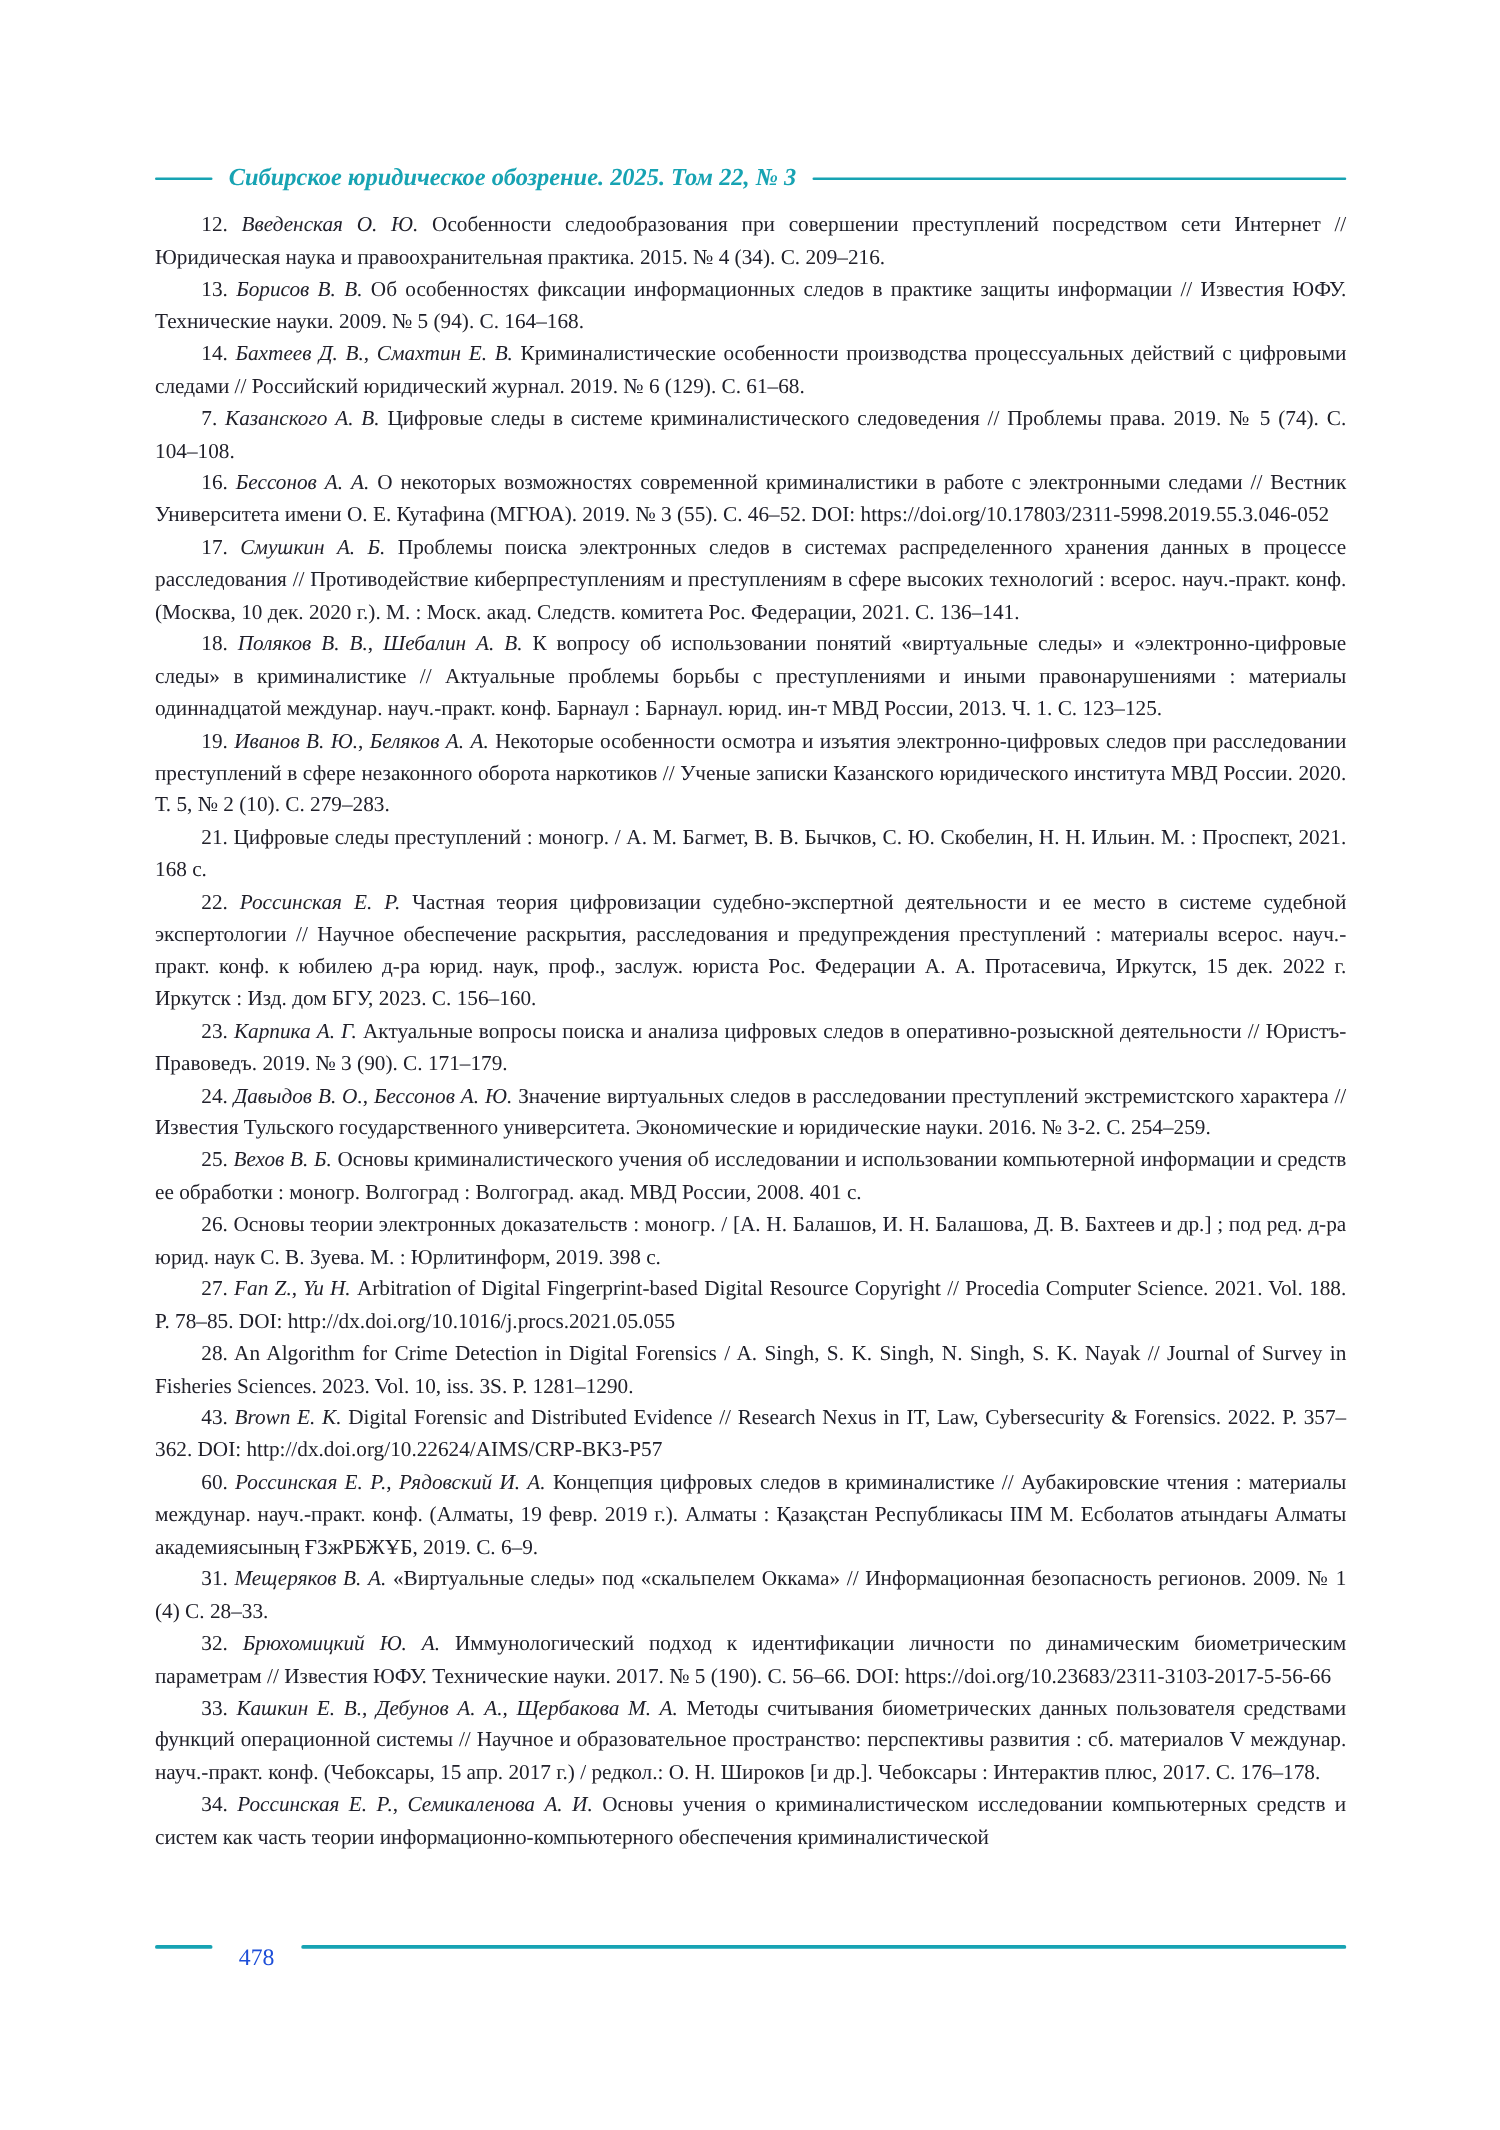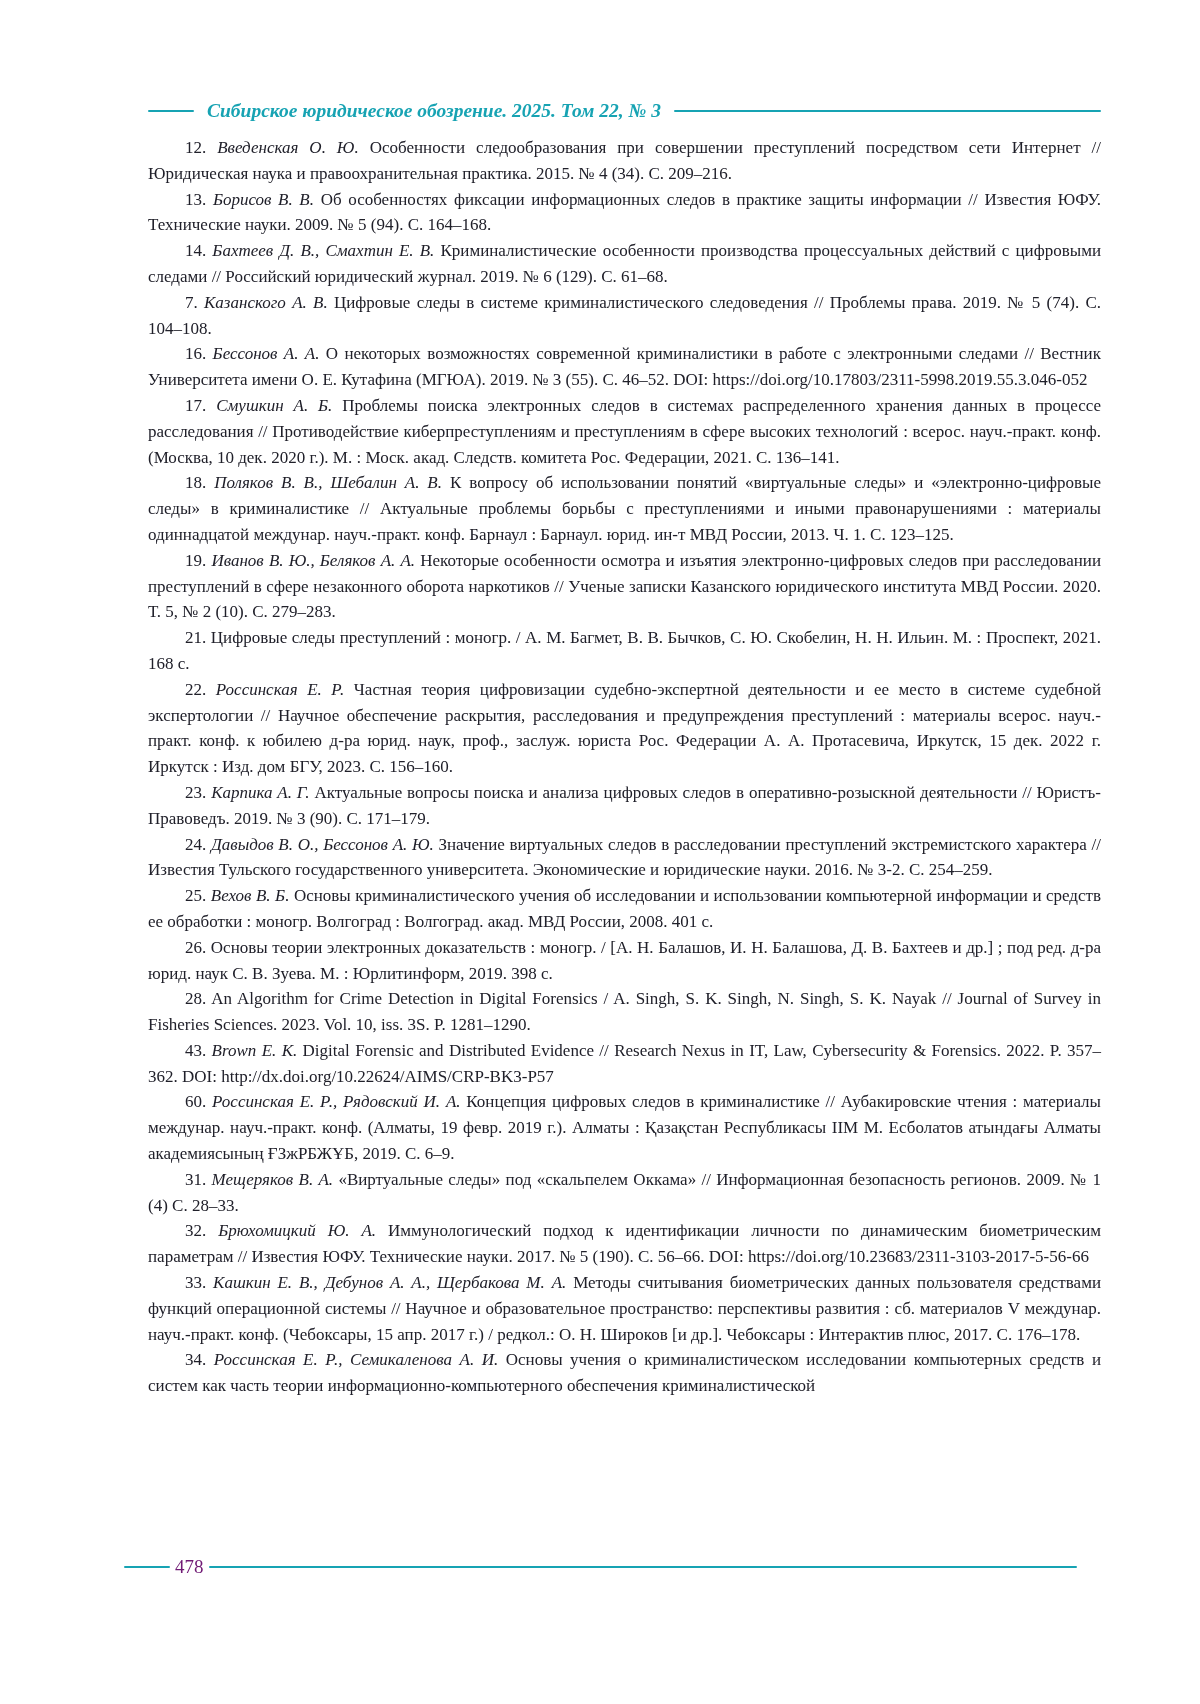--- a/index.html
+++ b/index.html
@@ -11,23 +11,22 @@
     width: 1200px;
     height: 1704px;
     position: relative;
     overflow: hidden;
     font-family: "Liberation Serif", "DejaVu Serif", serif;
     color: #20202a;
   }
   .page {
     position: absolute;
     left: 124px;
-    top: 100px;
+    top: 132px;
     width: 953px;
-    margin-left: 24px;
   }
   .header {
     display: flex;
     align-items: center;
     gap: 13px;
     color: #17a3b3;
   }
   .header-text {
     font-size: 19.5px;
     font-weight: bold;
@@ -59,23 +58,23 @@
   }
   .authors {
     font-style: italic;
   }
   .footer {
     position: absolute;
     left: 124px;
     top: 1556px;
     width: 953px;
     display: flex;
-    align-items: center;
-    gap: 5px;
-    color: #701a75;
+    align-items: flex-start;
+    gap: 21px;
+    color: #1d4ed8;
   }
   .page-num {
     font-size: 19px;
     flex: none;
   }
 </style>
 </head>
 <body>
 
 <div class="page">
@@ -95,20 +94,21 @@
       <p class="ref"><span class="num">16. </span><span class="authors">Бессонов А. А. </span><span class="ref-text">О некоторых возможностях современной криминалистики в работе с электронными следами // Вестник Университета имени О. Е. Кутафина (МГЮА). 2019. № 3 (55). С. 46–52. DOI: https://doi.org/10.17803/2311-5998.2019.55.3.046-052</span></p>
       <p class="ref"><span class="num">17. </span><span class="authors">Смушкин А. Б. </span><span class="ref-text">Проблемы поиска электронных следов в системах распределенного хранения данных в процессе расследования // Противодействие киберпреступлениям и преступлениям в сфере высоких технологий : всерос. науч.-практ. конф. (Москва, 10 дек. 2020 г.). М. : Моск. акад. Следств. комитета Рос. Федерации, 2021. С. 136–141.</span></p>
       <p class="ref"><span class="num">18. </span><span class="authors">Поляков В. В., Шебалин А. В. </span><span class="ref-text">К вопросу об использовании понятий «виртуальные следы» и «электронно-цифровые следы» в криминалистике // Актуальные проблемы борьбы с преступлениями и иными правонарушениями : материалы одиннадцатой междунар. науч.-практ. конф. Барнаул : Барнаул. юрид. ин-т МВД России, 2013. Ч. 1. С. 123–125.</span></p>
       <p class="ref"><span class="num">19. </span><span class="authors">Иванов В. Ю., Беляков А. А. </span><span class="ref-text">Некоторые особенности осмотра и изъятия электронно-цифровых следов при расследовании преступлений в сфере незаконного оборота наркотиков // Ученые записки Казанского юридического института МВД России. 2020. Т. 5, № 2 (10). С. 279–283.</span></p>
       <p class="ref"><span class="num">21. </span><span class="authors"></span><span class="ref-text">Цифровые следы преступлений : моногр. / А. М. Багмет, В. В. Бычков, С. Ю. Скобелин, Н. Н. Ильин. М. : Проспект, 2021. 168 с.</span></p>
       <p class="ref"><span class="num">22. </span><span class="authors">Россинская Е. Р. </span><span class="ref-text">Частная теория цифровизации судебно-экспертной деятельности и ее место в системе судебной экспертологии // Научное обеспечение раскрытия, расследования и предупреждения преступлений : материалы всерос. науч.-практ. конф. к юбилею д-ра юрид. наук, проф., заслуж. юриста Рос. Федерации А. А. Протасевича, Иркутск, 15 дек. 2022 г. Иркутск : Изд. дом БГУ, 2023. С. 156–160.</span></p>
       <p class="ref"><span class="num">23. </span><span class="authors">Карпика А. Г. </span><span class="ref-text">Актуальные вопросы поиска и анализа цифровых следов в оперативно-розыскной деятельности // Юристъ-Правоведъ. 2019. № 3 (90). С. 171–179.</span></p>
       <p class="ref"><span class="num">24. </span><span class="authors">Давыдов В. О., Бессонов А. Ю. </span><span class="ref-text">Значение виртуальных следов в расследовании преступлений экстремистского характера // Известия Тульского государственного университета. Экономические и юридические науки. 2016. № 3-2. С. 254–259.</span></p>
       <p class="ref"><span class="num">25. </span><span class="authors">Вехов В. Б. </span><span class="ref-text">Основы криминалистического учения об исследовании и использовании компьютерной информации и средств ее обработки : моногр. Волгоград : Волгоград. акад. МВД России, 2008. 401 с.</span></p>
       <p class="ref"><span class="num">26. </span><span class="authors"></span><span class="ref-text">Основы теории электронных доказательств : моногр. / [А. Н. Балашов, И. Н. Балашова, Д. В. Бахтеев и др.] ; под ред. д-ра юрид. наук С. В. Зуева. М. : Юрлитинформ, 2019. 398 с.</span></p>
+      <p class="ref"><span class="num">27. </span><span class="authors">Fan Z., Yu H. </span><span class="ref-text">Arbitration of Digital Fingerprint-based Digital Resource Copyright // Procedia Computer Science. 2021. Vol. 188. P. 78–85. DOI: http://dx.doi.org/10.1016/j.procs.2021.05.055</span></p>
       <p class="ref"><span class="num">28. </span><span class="authors"></span><span class="ref-text">An Algorithm for Crime Detection in Digital Forensics / A. Singh, S. K. Singh, N. Singh, S. K. Nayak // Journal of Survey in Fisheries Sciences. 2023. Vol. 10, iss. 3S. P. 1281–1290.</span></p>
       <p class="ref"><span class="num">43. </span><span class="authors">Brown E. K. </span><span class="ref-text">Digital Forensic and Distributed Evidence // Research Nexus in IT, Law, Cybersecurity &amp; Forensics. 2022. P. 357–362. DOI: http://dx.doi.org/10.22624/AIMS/CRP-BK3-P57</span></p>
       <p class="ref"><span class="num">60. </span><span class="authors">Россинская Е. Р., Рядовский И. А. </span><span class="ref-text">Концепция цифровых следов в криминалистике // Аубакировские чтения : материалы междунар. науч.-практ. конф. (Алматы, 19 февр. 2019 г.). Алматы : Қазақстан Республикасы ІІМ М. Есболатов атындағы Алматы академиясының ҒЗжРБЖҰБ, 2019. С. 6–9.</span></p>
       <p class="ref"><span class="num">31. </span><span class="authors">Мещеряков В. А. </span><span class="ref-text">«Виртуальные следы» под «скальпелем Оккама» // Информационная безопасность регионов. 2009. № 1 (4) С. 28–33.</span></p>
       <p class="ref"><span class="num">32. </span><span class="authors">Брюхомицкий Ю. А. </span><span class="ref-text">Иммунологический подход к идентификации личности по динамическим биометрическим параметрам // Известия ЮФУ. Технические науки. 2017. № 5 (190). С. 56–66. DOI: https://doi.org/10.23683/2311-3103-2017-5-56-66</span></p>
       <p class="ref"><span class="num">33. </span><span class="authors">Кашкин Е. В., Дебунов А. А., Щербакова М. А. </span><span class="ref-text">Методы считывания биометрических данных пользователя средствами функций операционной системы // Научное и образовательное пространство: перспективы развития : сб. материалов V междунар. науч.-практ. конф. (Чебоксары, 15 апр. 2017 г.) / редкол.: О. Н. Широков [и др.]. Чебоксары : Интерактив плюс, 2017. С. 176–178.</span></p>
       <p class="ref"><span class="num">34. </span><span class="authors">Россинская Е. Р., Семикаленова А. И. </span><span class="ref-text">Основы учения о криминалистическом исследовании компьютерных средств и систем как часть теории информационно-компьютерного обеспечения криминалистической</span></p>
     </div>
 
 </div>

